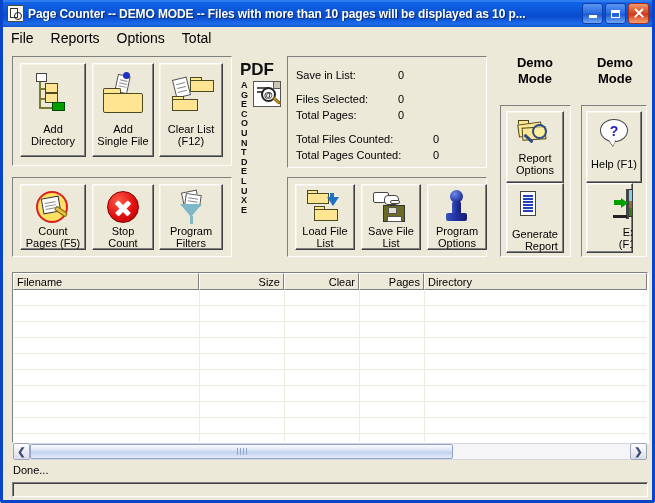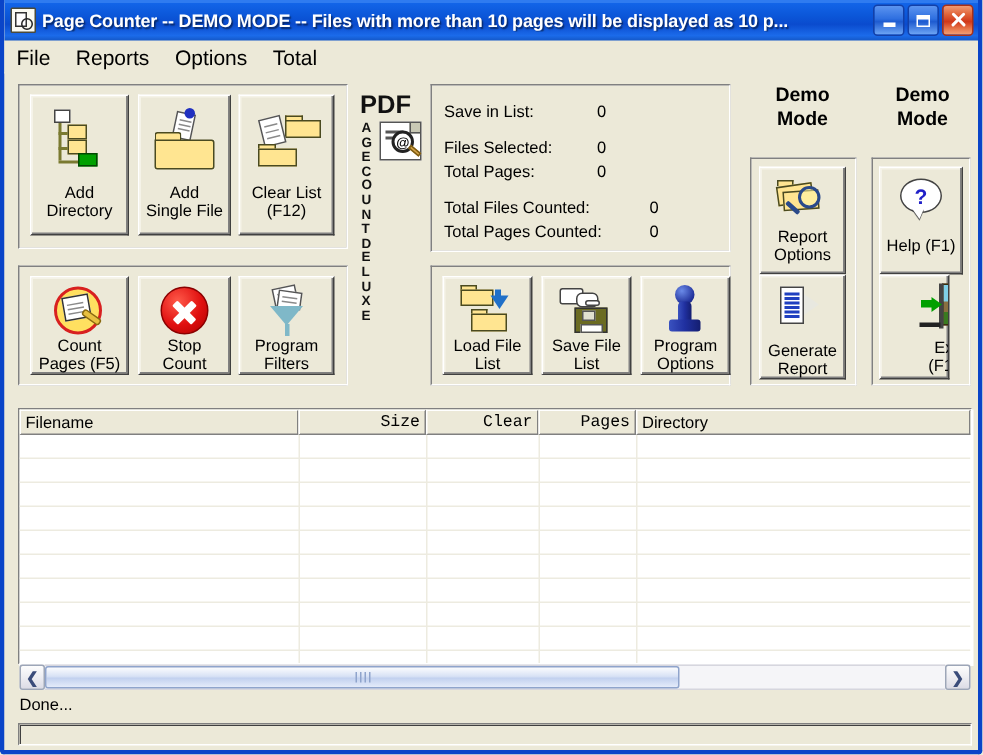--- a/index.html
+++ b/index.html
@@ -150,21 +150,21 @@
   .lv-header{display:flex;height:17px;background:#ECE9D8;}
   .lv-th{
     box-sizing:border-box;
     background:#ECE9D8;
     border:1px solid #FFFFFF;
     border-right-color:#808080;border-bottom-color:#808080;
     font-size:11px;padding:1px 3px;color:#000;
     display:flex;align-items:center;
     overflow:hidden;white-space:nowrap;
   }
-  .lv-th.r{justify-content:flex-end;font-family:Liberation Mono, monospace;}
+  .lv-th.r{justify-content:flex-end;}
   .lv-body{position:relative;background:#fff;}
   .lv-row{height:16px;border-bottom:1px solid #EDEBE0;box-sizing:border-box;}
   .lv-vline{position:absolute;top:0;bottom:0;width:1px;background:#EDEBE0;}
 
   
   .hscroll{
     position:absolute;height:17px;display:flex;align-items:stretch;
     background:#F1F1F1;box-sizing:border-box;
   }
   .sb-arrow{
@@ -472,21 +472,21 @@
         <span class="cone" style="left:18px;top:6px;"></span>
         <span class="rpt-page" style="left:5px;top:3px;width:16px;height:25px;">
           <i style="top:3px;width:10px;"></i>
             <i style="top:6px;width:10px;"></i>
             <i style="top:9px;width:10px;"></i>
           <i style="top:12px;width:10px;"></i>
             <i style="top:15px;width:10px;"></i>
             <i style="top:18px;width:10px;"></i>
         </span>
       </div>
-      <div class="lbl" style="margin-top:17px;">Generate
+      <div class="lbl" style="margin-top:17px;text-align:right;">Generate
 Report</div>
     </div>
 
     <div class="groupbox" style="left:578px;top:56px;width:66px;height:152px;">
       <div class="inner"></div>
     </div>
 
     <div class="tbtn" style="left:583px;top:62px;width:56px;height:72px;">
       <div class="ic" style="width:40px;height:38px;margin-top:6px;">
         <span class="bubble" style="left:6px;top:1px;width:28px;height:23px;font-size:14px;">?</span>

